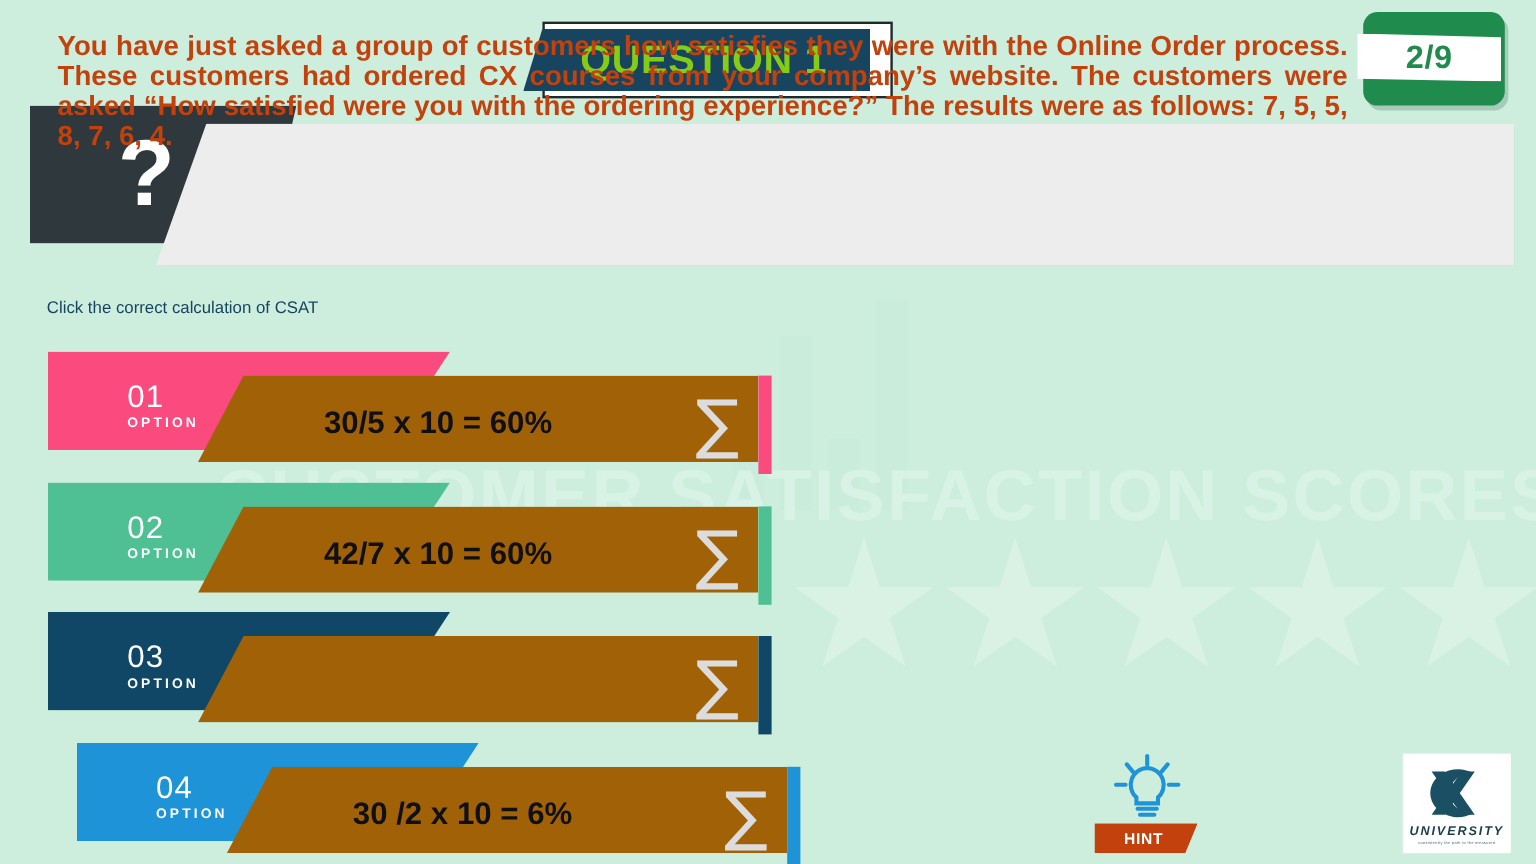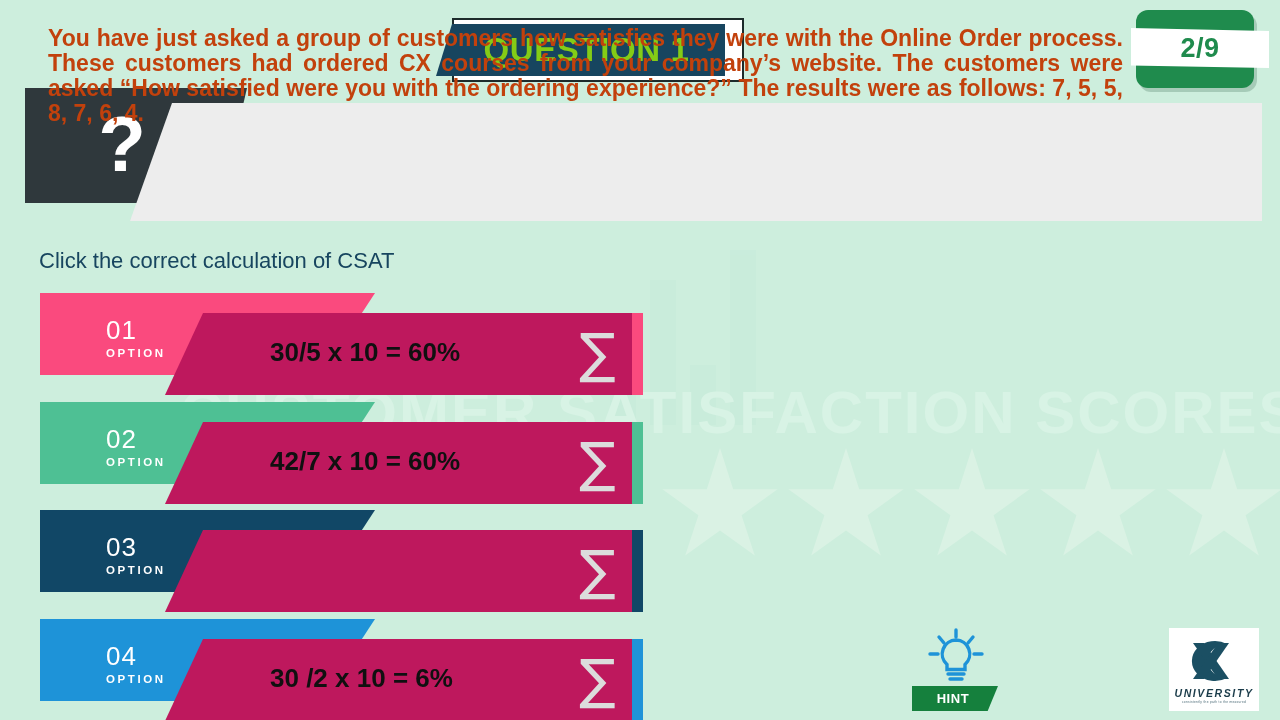--- a/index.html
+++ b/index.html
@@ -100,21 +100,21 @@
     width: 118px;
     height: 78px;
     background: #1f8b4d;
     border-radius: 12px;
     box-shadow: 3px 4px 0 rgba(120,160,140,.45);
   }
   #counter-sheet {
     position: absolute;
     left: 1131px;
     top: 28px;
-    width: 138px;
+    width: 120px;
     height: 40px;
     background: #ffffff;
     clip-path: polygon(0 0, 100% 3px, 100% 100%, 0 94%);
     display: flex;
     align-items: center;
     justify-content: center;
   }
   #counter-text {
     color: #1f8b4d;
     font-size: 27px;
@@ -164,21 +164,21 @@
     color: #c2410c;
     text-align: justify;
     font-weight: 600;
   }
 
   
   #instruction {
     position: absolute;
     left: 39px;
     top: 248px;
-    font-size: 22px;
+    font-size: 14px;
     color: #17455f;
   }
 
   
   .option-row {
     position: absolute;
     left: 40px;
     width: 600px;
     height: 102px;
     padding-left: 16px;
@@ -208,22 +208,22 @@
     color: #ffffff;
     font-size: 11.5px;
     letter-spacing: 2.6px;
     font-weight: 600;
   }
   .opt-card {
     position: absolute;
     left: 125px;
     top: 20px;
     width: 467px;
-    height: 82px;
-    background: #be185d;
+    height: 72px;
+    background: #a16207;
     clip-path: polygon(38px 0, 100% 0, 100% 100%, 0 100%);
     box-shadow: 2px 3px 4px rgba(120,160,140,.35);
   }
   .opt-answer {
     position: absolute;
     left: 105px;
     top: 24px;
     font-size: 26px;
     font-weight: bold;
     color: #101010;
@@ -259,21 +259,21 @@
     top: 0;
     width: 60px;
     height: 58px;
   }
   #hint-banner {
     position: absolute;
     left: 0;
     top: 58px;
     width: 86px;
     height: 25px;
-    background: #15803d;
+    background: #c2410c;
     clip-path: polygon(0 0, 100% 0, 88% 100%, 0 100%);
     display: flex;
     align-items: center;
     justify-content: center;
   }
   #hint-label {
     color: #ffffff;
     font-size: 13px;
     font-weight: bold;
     letter-spacing: .6px;
@@ -378,21 +378,21 @@
   <div class="opt-tab" style="background:#114766;">
     <span class="opt-num">03</span>
     <span class="opt-sub">OPTION</span>
   </div>
   <div class="opt-card">
     <span class="opt-sigma">∑</span>
   </div>
   <div class="opt-accent" style="background:#114766;"></div>
 </div>
 
-<div class="option-row" style="top:619px;">
+<div class="option-row" style="top:619px;margin-left:24px;">
   <div class="opt-tab" style="background:#1e93d8;">
     <span class="opt-num">04</span>
     <span class="opt-sub">OPTION</span>
   </div>
   <div class="opt-card">
     <span class="opt-answer">30 /2 x 10 = 6%</span>
     <span class="opt-sigma">∑</span>
   </div>
   <div class="opt-accent" style="background:#1e93d8;"></div>
 </div>

